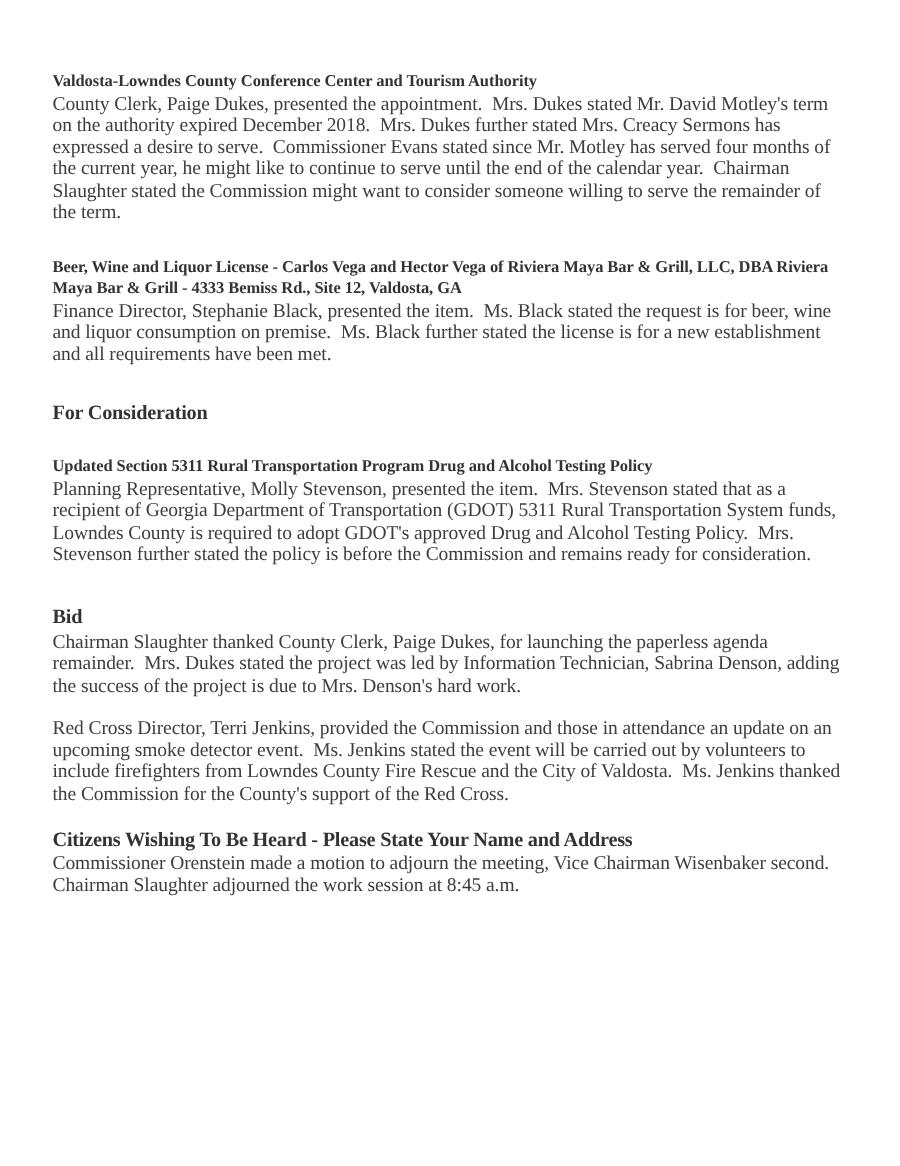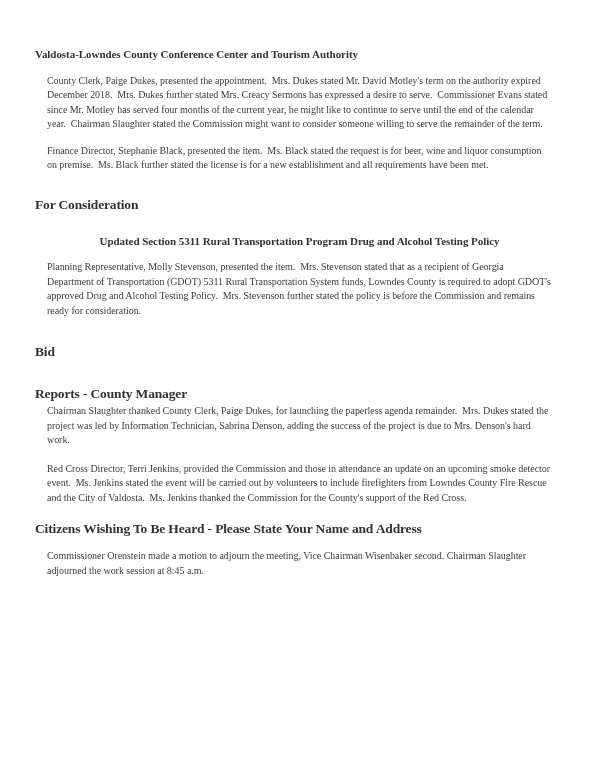--- a/index.html
+++ b/index.html
@@ -12,22 +12,22 @@
     width: 600px;
     height: 777px;
     box-sizing: border-box;
     background: #ffffff;
     padding: 47px 36px 0 35px;
     font-family: Liberation Serif, serif;
     color: #3d3d3d;
     overflow: hidden;
   }
   .para {
-    margin: 12px;
-    font-size: 10px;
+    margin: 0;
+    font-size: 13px;
     line-height: 14.5px;
     letter-spacing: -0.05px;
     white-space: pre-wrap;
     color: #3d3d3d;
   }
   .item-heading {
     margin: 0;
     font-size: 11px;
     line-height: 14.5px;
     letter-spacing: -0.05px;
@@ -39,48 +39,48 @@
     margin: 0;
     font-size: 13.5px;
     line-height: 16px;
     letter-spacing: -0.15px;
     font-weight: bold;
     color: #333333;
   }
   .g2  { margin-top: 2px; }
   .g14 { margin-top: 14px; }
   .g16 { margin-top: 16px; }
-  .g21 { margin-top: 21px; text-align: center; }
+  .g21 { margin-top: 21px; }
   .g22 { margin-top: 22px; }
   .g24 { margin-top: 24px; }
   .g25 { margin-top: 25px; }
   .g26 { margin-top: 26px; }
 </style>
 </head>
 <body>
 
 <div class="page">
 
   <h3 class="item-heading">Valdosta-Lowndes County Conference Center and Tourism Authority</h3>
 
   <p class="para">County Clerk, Paige Dukes, presented the appointment.  Mrs. Dukes stated Mr. David Motley's term on the authority expired December 2018.  Mrs. Dukes further stated Mrs. Creacy Sermons has expressed a desire to serve.  Commissioner Evans stated since Mr. Motley has served four months of the current year, he might like to continue to serve until the end of the calendar year.  Chairman Slaughter stated the Commission might want to consider someone willing to serve the remainder of the term.</p>
 
 
+  <h3 class="item-heading g22">Beer, Wine and Liquor License - Carlos Vega and Hector Vega of Riviera Maya Bar &amp; Grill, LLC, DBA Riviera Maya Bar &amp; Grill - 4333 Bemiss Rd., Site 12, Valdosta, GA</h3>
 
   <p class="para">Finance Director, Stephanie Black, presented the item.  Ms. Black stated the request is for beer, wine and liquor consumption on premise.  Ms. Black further stated the license is for a new establishment and all requirements have been met.</p>
 
   <h2 class="section-heading g24">For Consideration</h2>
 
   <h3 class="item-heading g21">Updated Section 5311 Rural Transportation Program Drug and Alcohol Testing Policy</h3>
 
   <p class="para">Planning Representative, Molly Stevenson, presented the item.  Mrs. Stevenson stated that as a recipient of Georgia Department of Transportation (GDOT) 5311 Rural Transportation System funds, Lowndes County is required to adopt GDOT's approved Drug and Alcohol Testing Policy.  Mrs. Stevenson further stated the policy is before the Commission and remains ready for consideration.</p>
 
   <h2 class="section-heading g26">Bid</h2>
 
-  <h2 class="section-heading g26">Reports - County Manager</h2>
 
   <p class="para g2">Chairman Slaughter thanked County Clerk, Paige Dukes, for launching the paperless agenda remainder.  Mrs. Dukes stated the project was led by Information Technician, Sabrina Denson, adding the success of the project is due to Mrs. Denson's hard work.</p>
 
   <p class="para g14">Red Cross Director, Terri Jenkins, provided the Commission and those in attendance an update on an upcoming smoke detector event.  Ms. Jenkins stated the event will be carried out by volunteers to include firefighters from Lowndes County Fire Rescue and the City of Valdosta.  Ms. Jenkins thanked the Commission for the County's support of the Red Cross.</p>
 
   <h2 class="section-heading g16">Citizens Wishing To Be Heard - Please State Your Name and Address</h2>
 
 
   <p class="para">Commissioner Orenstein made a motion to adjourn the meeting, Vice Chairman Wisenbaker second. Chairman Slaughter adjourned the work session at 8:45 a.m.</p>
 

